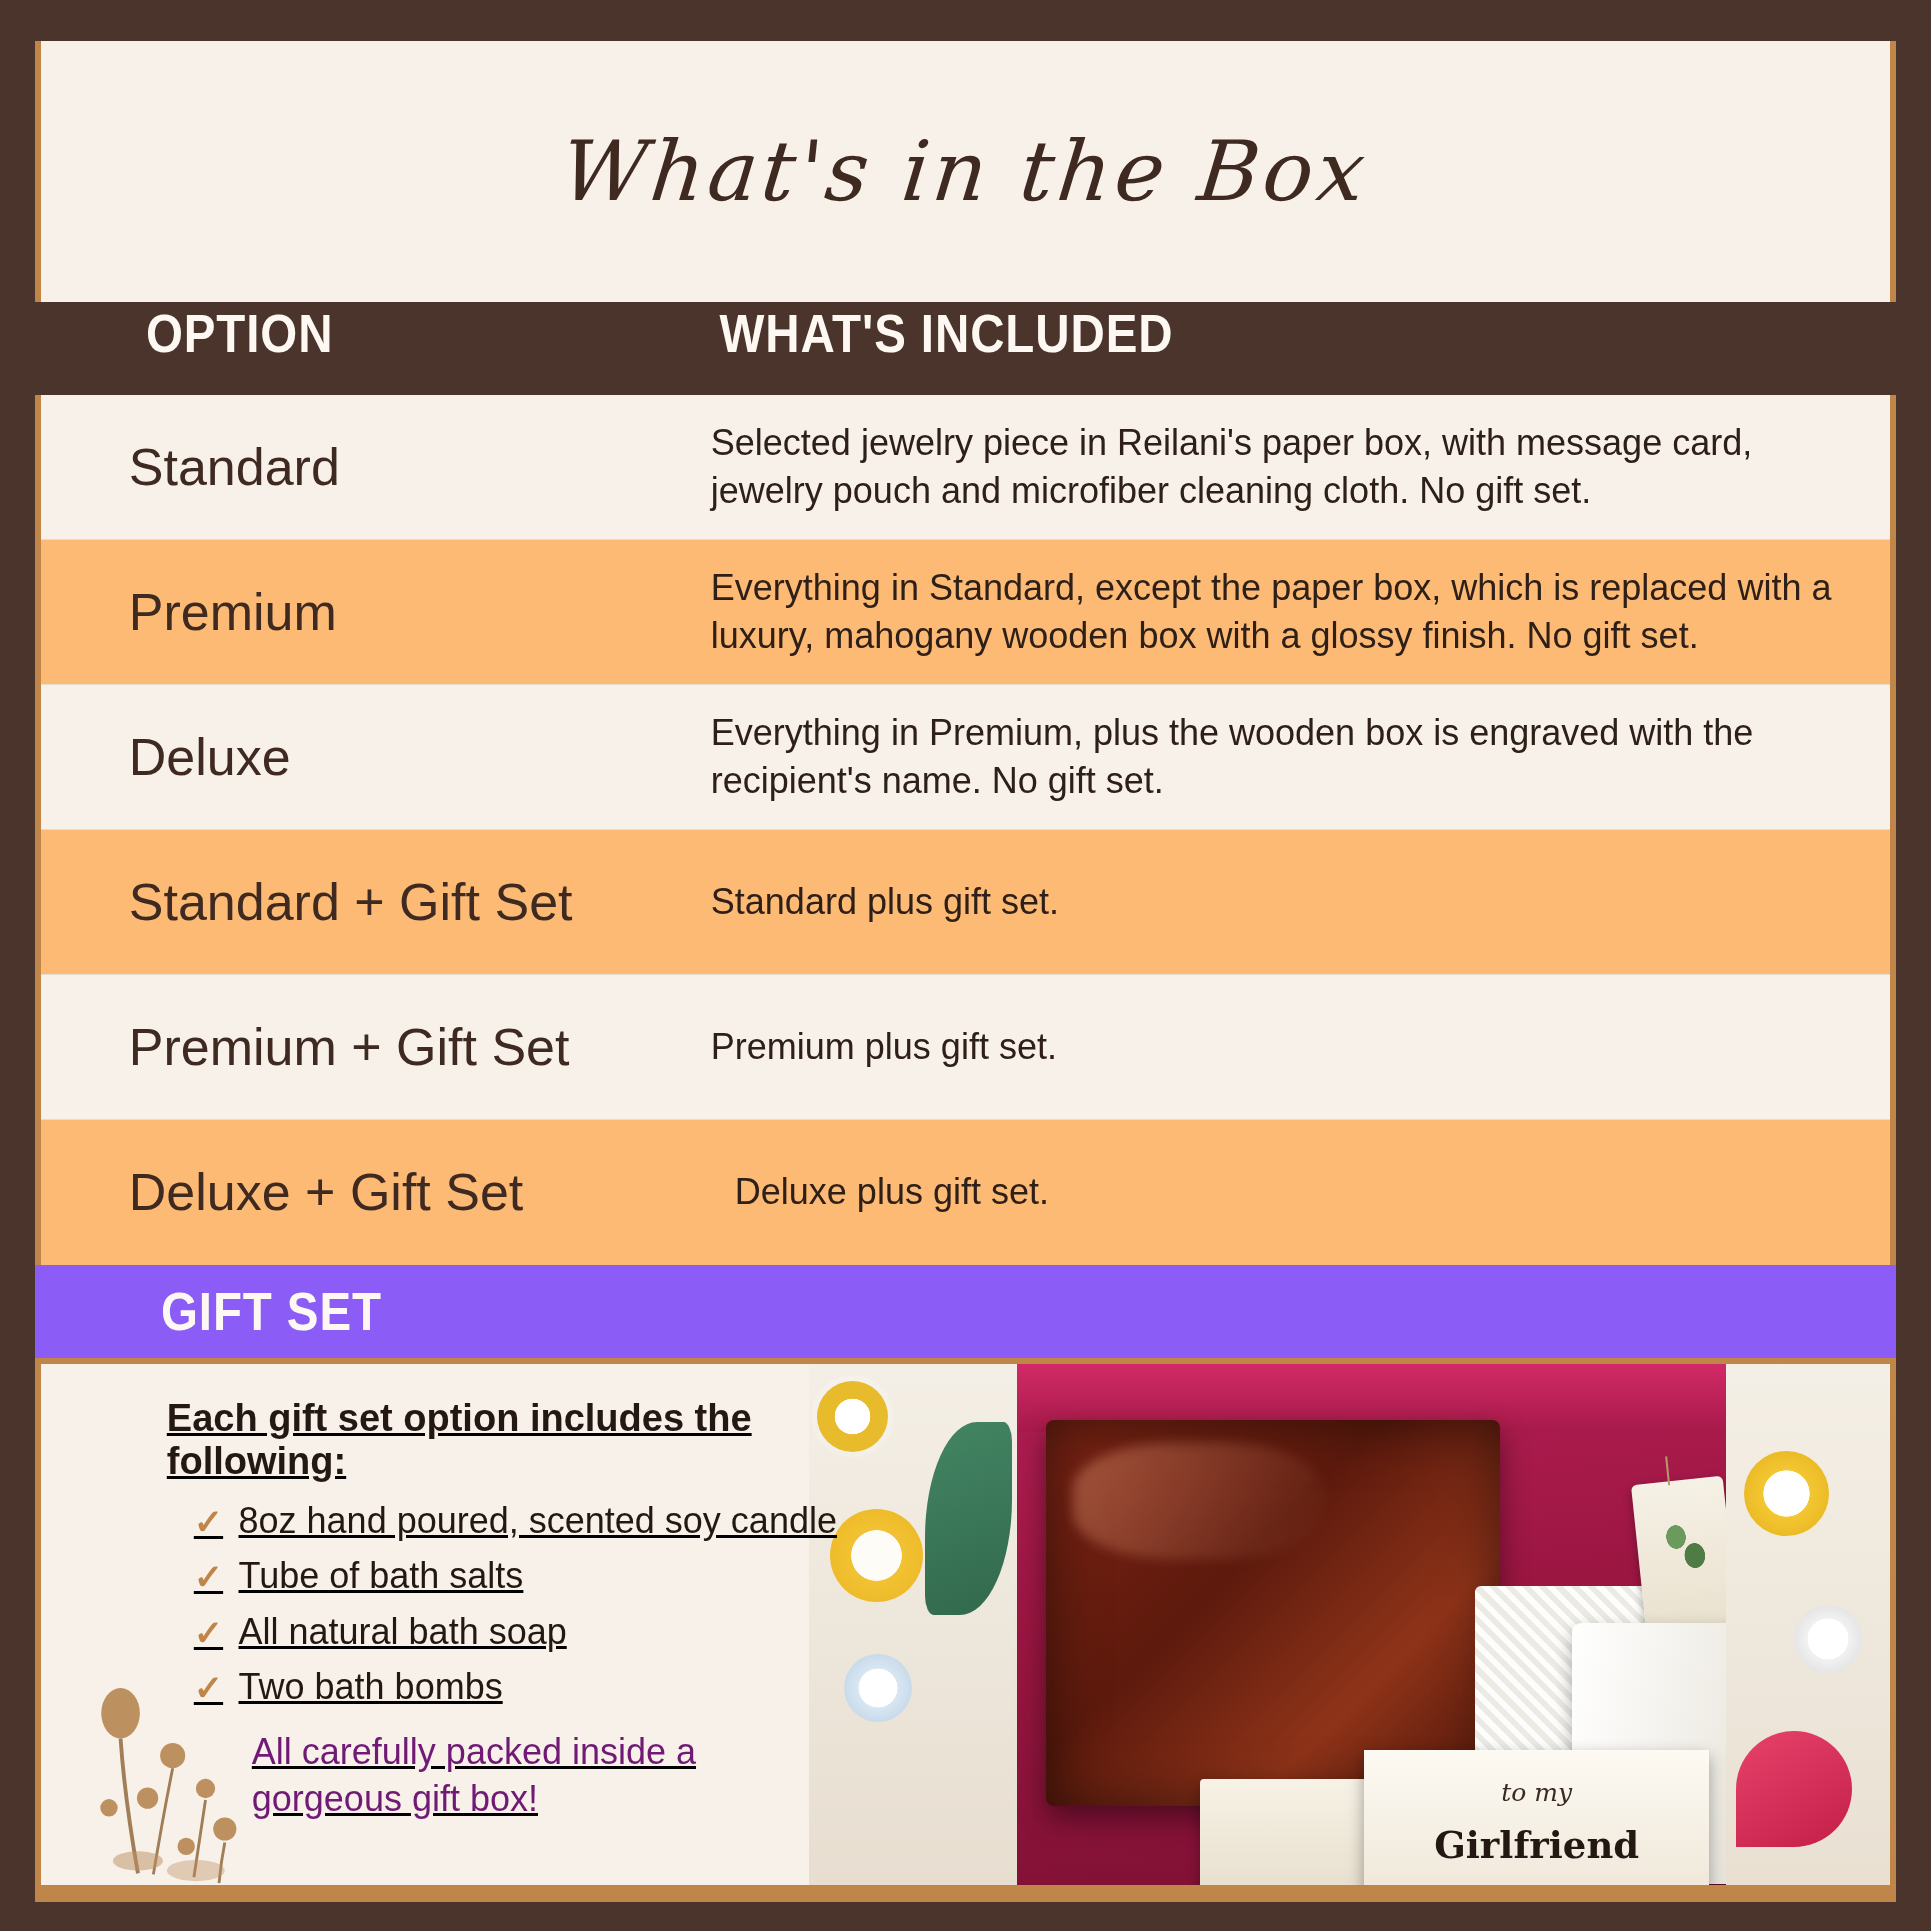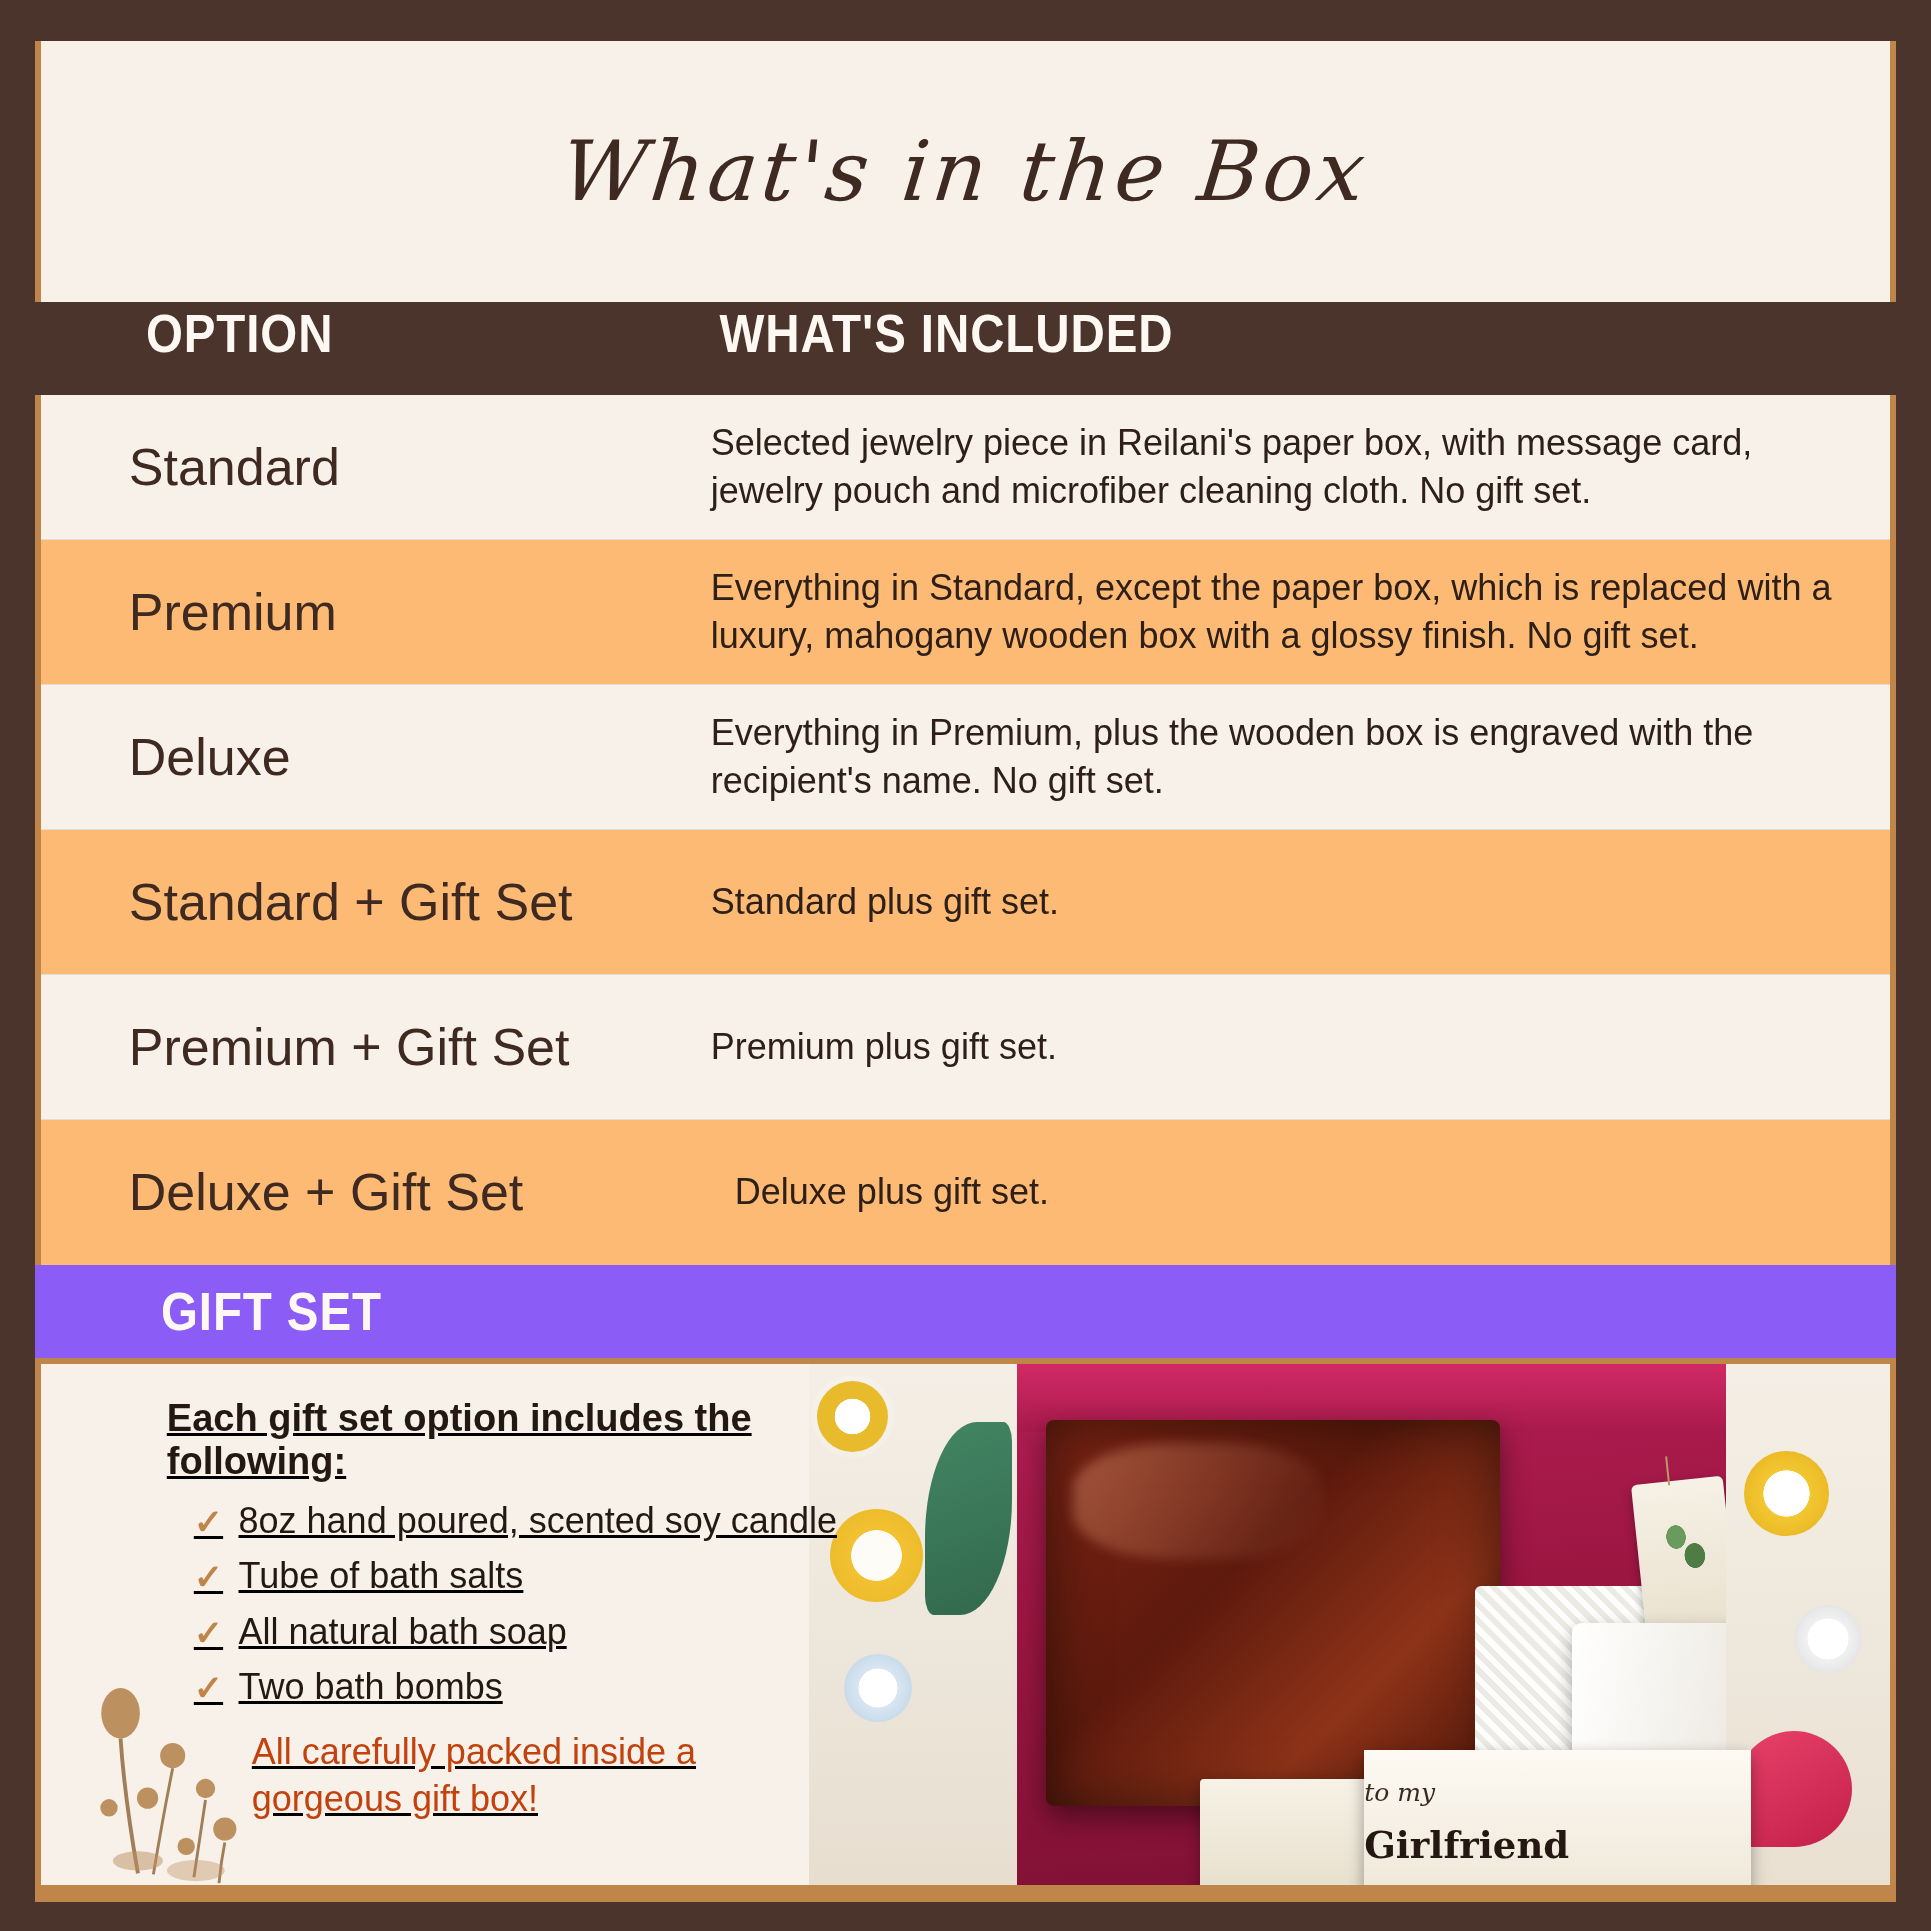--- a/index.html
+++ b/index.html
@@ -135,21 +135,21 @@
     color: #c08548;
     font-size: 35px;
     margin-right: 15.4px;
     line-height: 1;
     padding-top: 3.9px;
     font-weight: 700;
   }
   .gs-footer {
     margin: 21px 0 0 85px;
     font-size: 36px;
-    color: #c2410c;
+    color: #701a75;
     line-height: 1.3;
     max-width: 541px;
   }
 
   
   .floral {
     position: absolute;
     left: 39px; bottom: 0;
     width: 251px; height: 222px;
     z-index: 1;
@@ -267,24 +267,24 @@
   }
   .photo .rightfloral .rf2{
     position:absolute; left:68px; top:241px; width:68px; height:68px; border-radius:50%;
     background: radial-gradient(circle at 50% 50%, #fff 42%, #f1f1f1 43%, #d9d9d9 100%);
   }
   .photo .rightfloral .rf3{
     position:absolute; left:9.7px; top:367px; width:116px; height:116px; border-radius:50% 50% 50% 0;
     background: linear-gradient(150deg,#e8426a,#c21f49);
   }
   .photo .msgcard {
-    position:absolute; left:555px; top:386px; width:387px; height:145px;
+    position:absolute; left:555px; top:386px; width:345px; height:145px;
     background: linear-gradient(180deg,#fdfaf3,#efe7d9);
     box-shadow: 0 5.8px 15.4px rgba(0,0,0,.35);
-    display:flex; flex-direction:column; justify-content:center;
+    display:flex; flex-direction:column; align-items:center; justify-content:center;
   }
   .msgcard .mc1 { font-size:25px; color:#3a2a20; font-family:"DejaVu Serif", serif; font-style:italic;}
   .msgcard .mc2 { font-size:37px; color:#241812; font-family:"DejaVu Serif", serif; font-weight:700;margin-top:16px;}
   .photo .soap {
     position:absolute; left:391px; top:415px; width:183px; height:116px;
     background: linear-gradient(180deg,#f7f2e6,#e7dfcd);
     border-radius:3.9px;
     box-shadow: 0 5.8px 13.5px rgba(0,0,0,.3);
   }
 </style>

